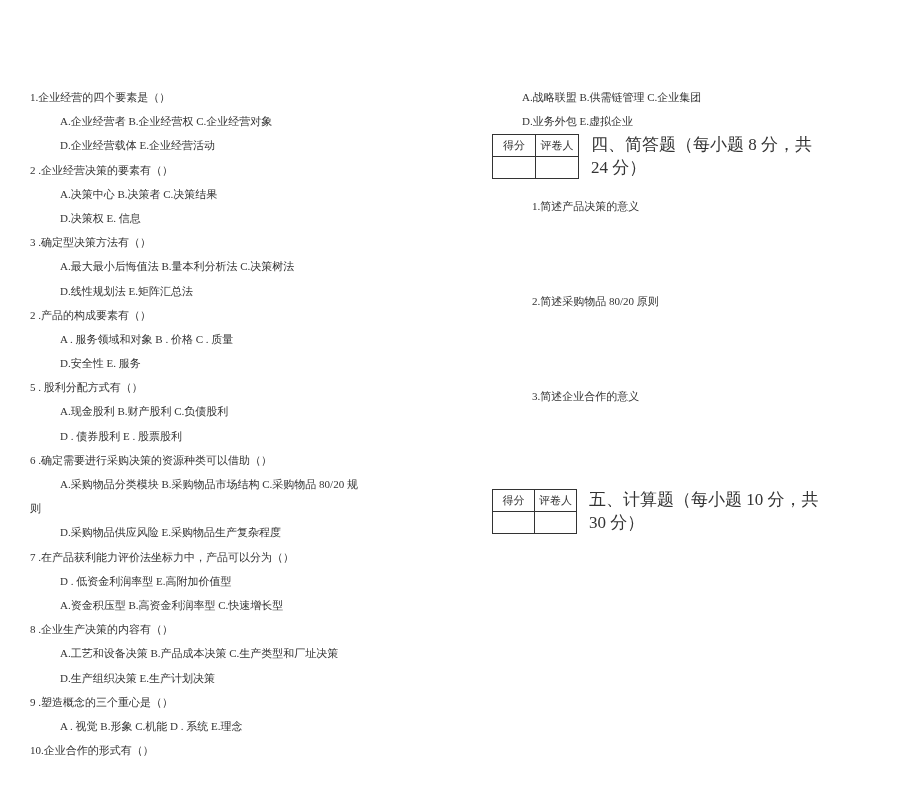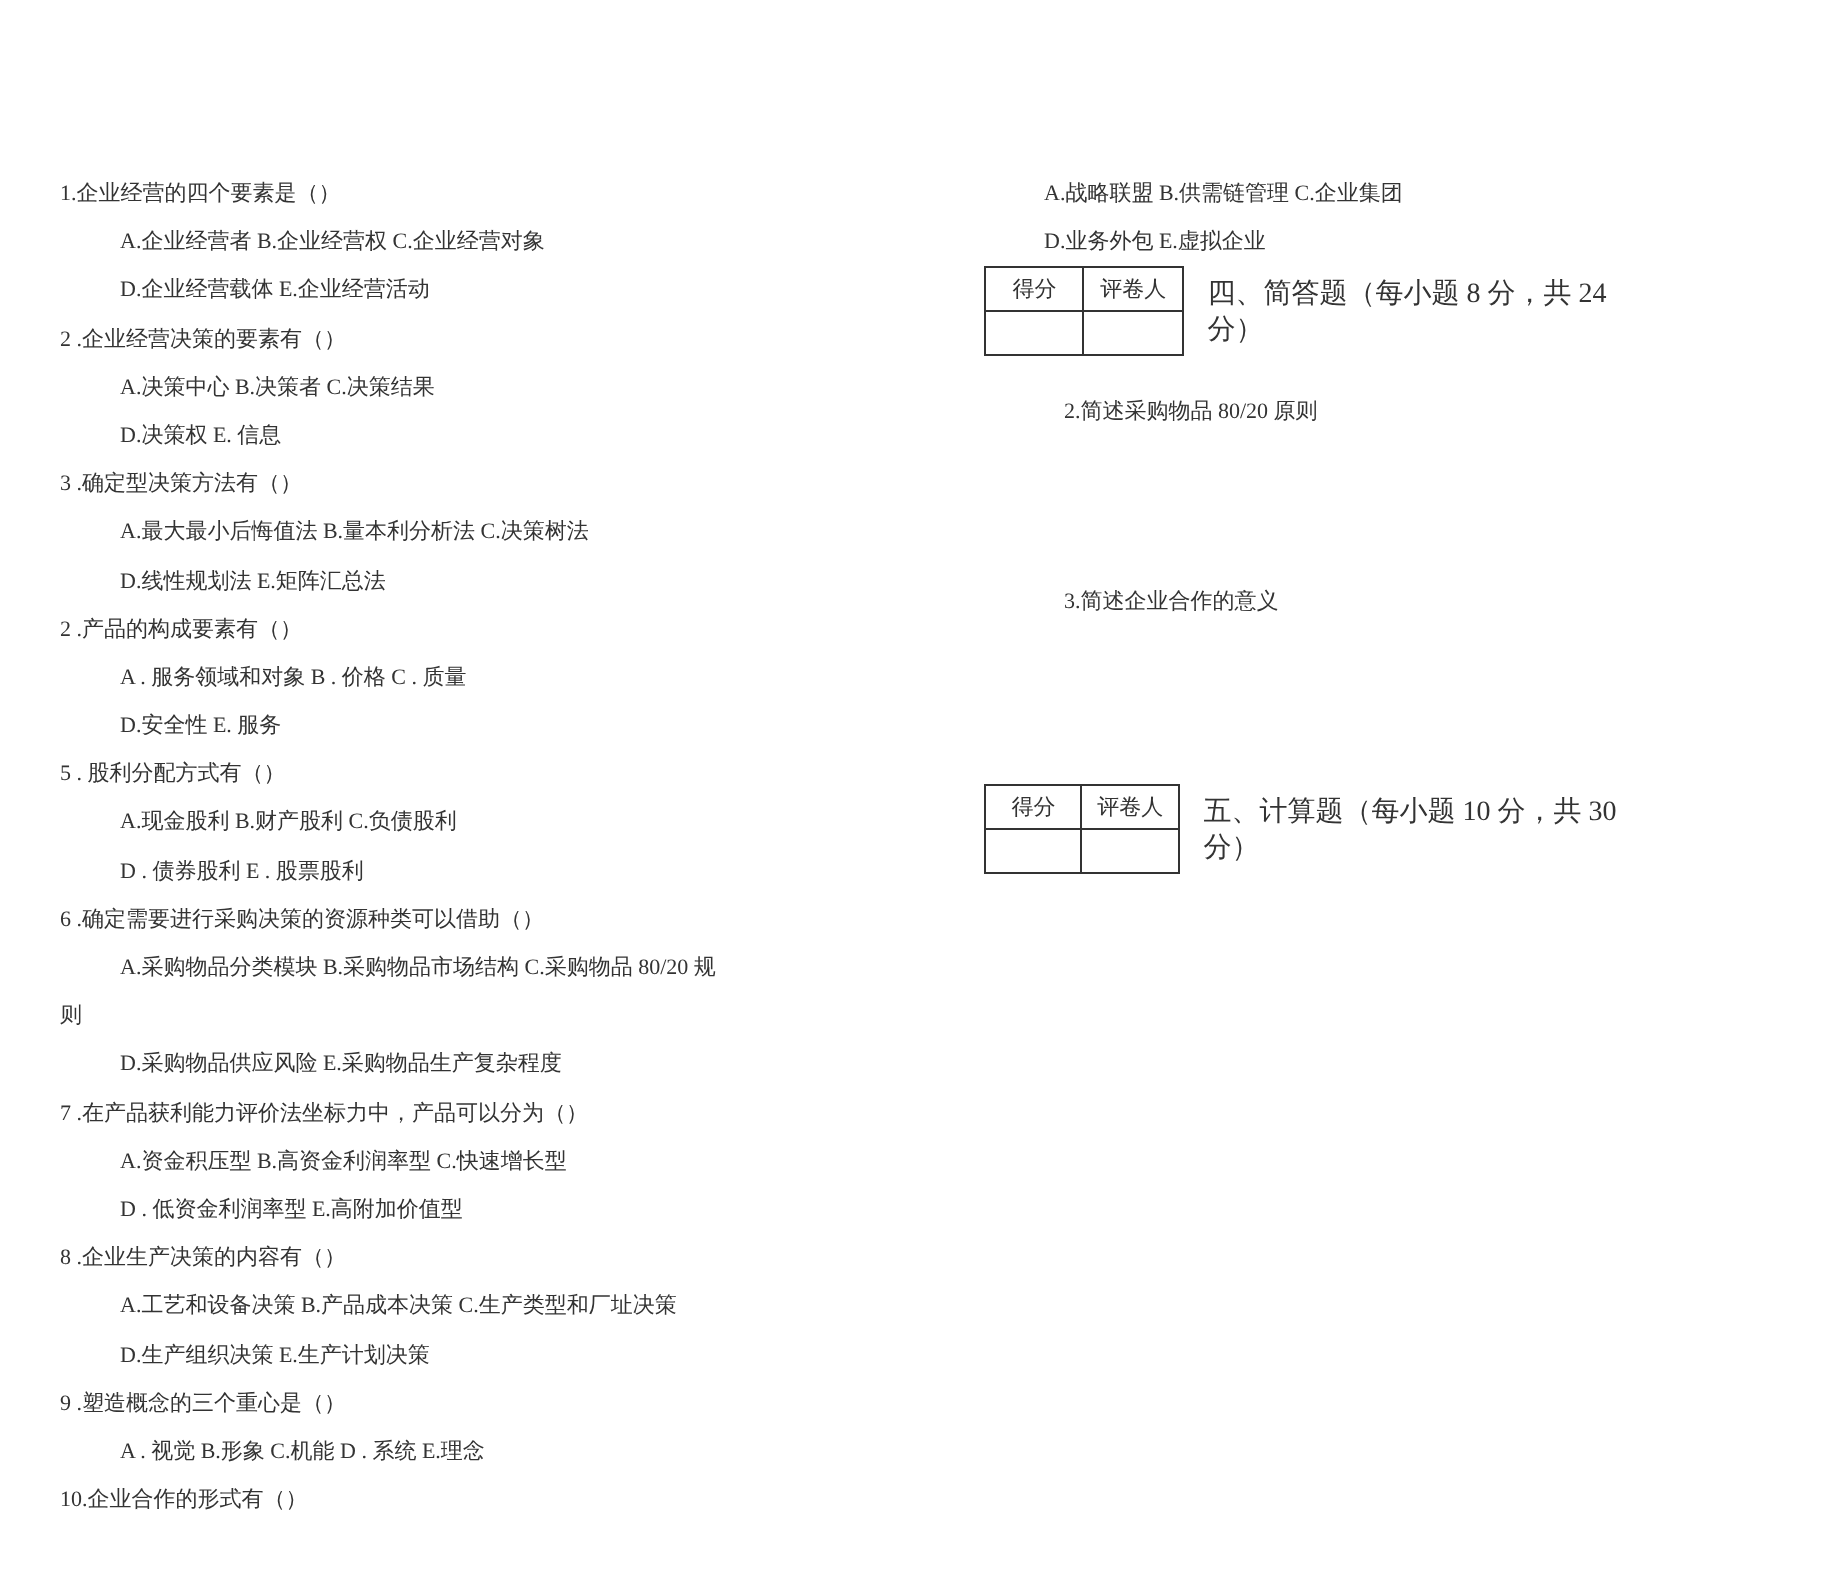--- a/index.html
+++ b/index.html
@@ -47,21 +47,21 @@
       font-size: 11px;
       font-family: Liberation Mono, monospace;
     }
     .section-row {
       display: flex;
       align-items: center;
       gap: 12px;
       margin-bottom: 14px;
     }
     .section-title {
-      font-size: 14px;
+      font-size: 17px;
     }
     .sub-q {
       margin-top: 20px;
       margin-bottom: 80px;
       padding-left: 40px;
     }
     .sub-q.last {
       margin-bottom: 50px;
     }
   </style>
@@ -90,22 +90,22 @@
     <div class="question">5 . 股利分配方式有（）</div>
     <div class="options">A.现金股利 B.财产股利 C.负债股利</div>
     <div class="options">D . 债券股利 E . 股票股利</div>
 
     <div class="question">6 .确定需要进行采购决策的资源种类可以借助（）</div>
     <div class="options">A.采购物品分类模块 B.采购物品市场结构 C.采购物品 80/20 规</div>
     <div class="question">则</div>
     <div class="options">D.采购物品供应风险 E.采购物品生产复杂程度</div>
 
     <div class="question">7 .在产品获利能力评价法坐标力中，产品可以分为（）</div>
+    <div class="options">D . 低资金利润率型 E.高附加价值型</div>
     <div class="options">A.资金积压型  B.高资金利润率型 C.快速增长型</div>
-    <div class="options">D . 低资金利润率型 E.高附加价值型</div>
 
     <div class="question">8 .企业生产决策的内容有（）</div>
     <div class="options">A.工艺和设备决策 B.产品成本决策 C.生产类型和厂址决策</div>
     <div class="options">D.生产组织决策 E.生产计划决策</div>
 
     <div class="question">9 .塑造概念的三个重心是（）</div>
     <div class="options">A . 视觉  B.形象  C.机能  D . 系统  E.理念</div>
 
     <div class="question">10.企业合作的形式有（）</div>
   </div>
@@ -123,20 +123,21 @@
         </tr>
         <tr>
           <td></td>
           <td></td>
         </tr>
       </tbody>
         </table>
       <span class="section-title">四、简答题（每小题 8 分，共 24 分）</span>
     </div>
 
+    <div class="sub-q">1.简述产品决策的意义</div>
     <div class="sub-q">2.简述采购物品 80/20 原则</div>
     <div class="sub-q last" style="margin-bottom:84px;">3.简述企业合作的意义</div>
 
     <div class="section-row">
       <table class="score-box">
         <tbody>
             <tr>
           <td>得分</td>
           <td>评卷人</td>
         </tr>

